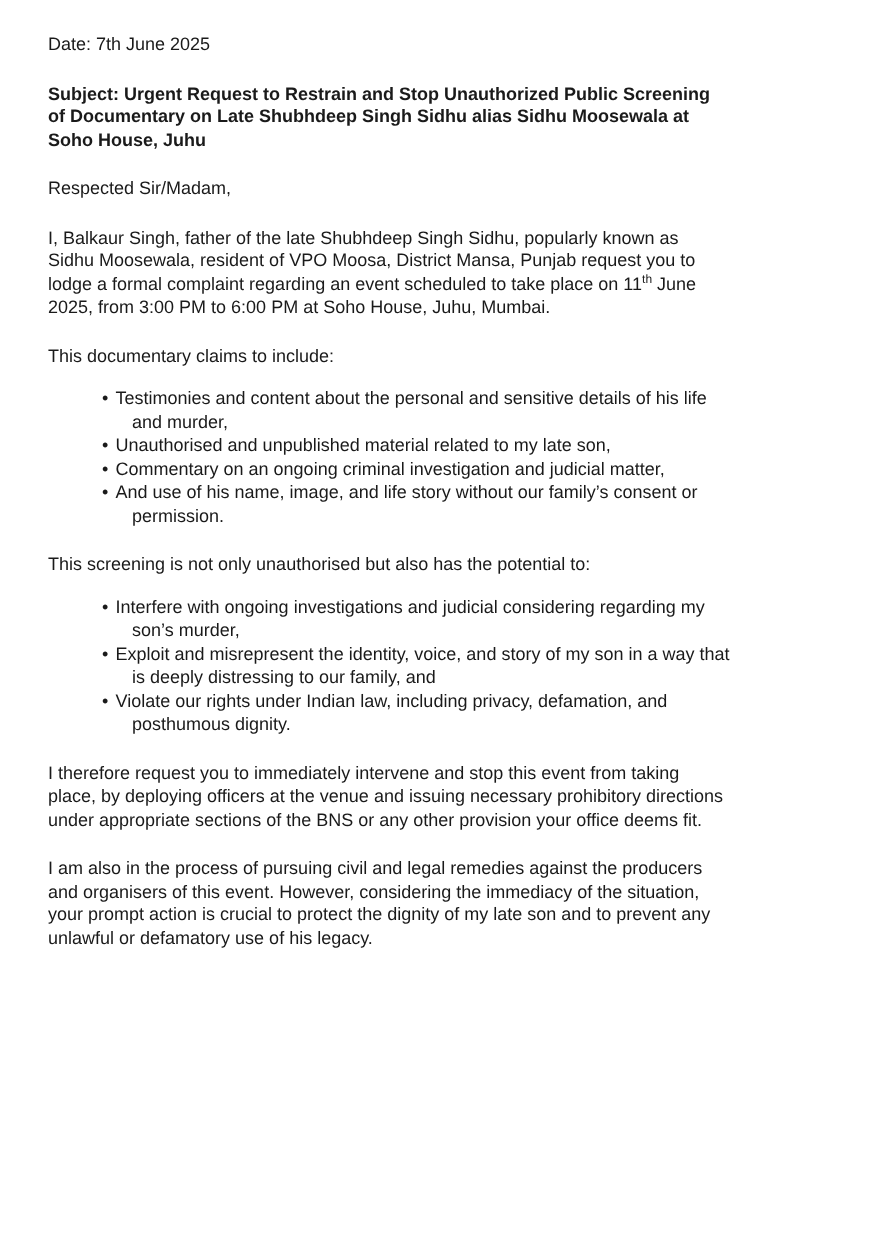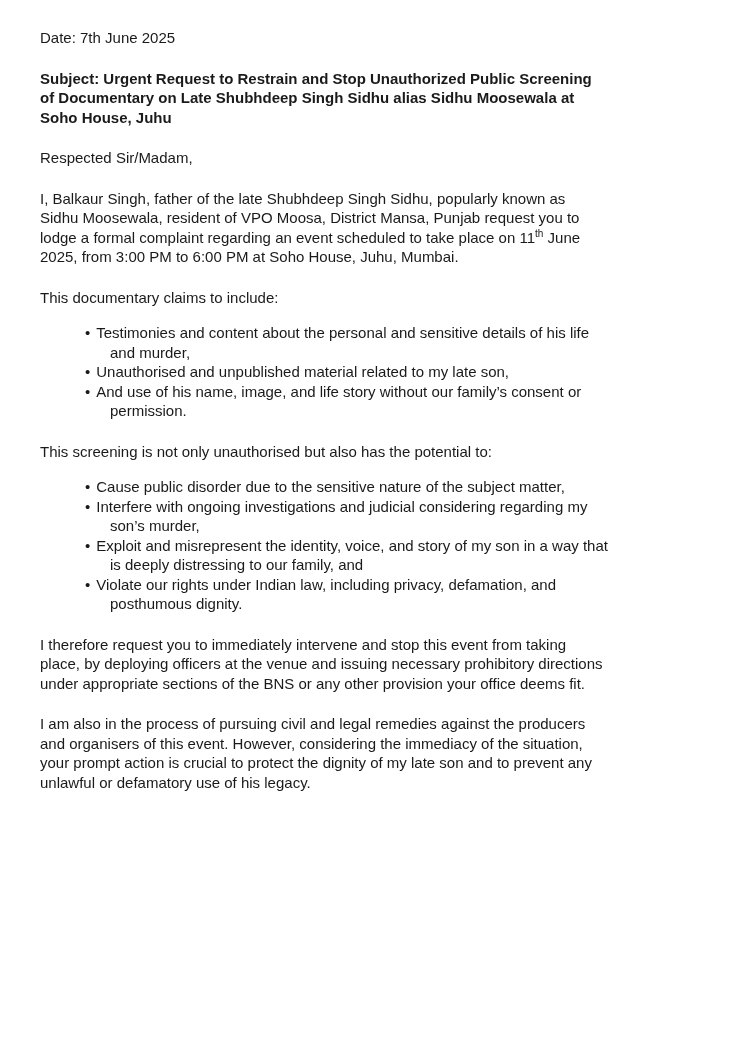--- a/index.html
+++ b/index.html
@@ -71,28 +71,28 @@
 lodge a formal complaint regarding an event scheduled to take place on 11</span><span class="sup">th</span><span class="preline"> June
 2025, from 3:00 PM to 6:00 PM at Soho House, Juhu, Mumbai.</span></div>
 
 
   <div class="block preline">This documentary claims to include:</div>
 
   <div class="list">
     <div class="li"><span class="bullet">•</span><span class="preline">Testimonies and content about the personal and sensitive details of his life
 and murder,</span></div>
     <div class="li"><span class="bullet">•</span><span class="preline">Unauthorised and unpublished material related to my late son,</span></div>
+    <div class="li"><span class="bullet">•</span><span class="preline">Commentary on an ongoing criminal investigation and judicial matter,</span></div>
     <div class="li"><span class="bullet">•</span><span class="preline">And use of his name, image, and life story without our family’s consent or
 permission.</span></div>
   </div>
 
   <div class="block preline">This screening is not only unauthorised but also has the potential to:</div>
 
   <div class="list">
-    <div class="li"><span class="bullet">•</span><span class="preline">Cause public disorder due to the sensitive nature of the subject matter,</span></div>
     <div class="li"><span class="bullet">•</span><span class="preline">Interfere with ongoing investigations and judicial considering regarding my
 son’s murder,</span></div>
     <div class="li"><span class="bullet">•</span><span class="preline">Exploit and misrepresent the identity, voice, and story of my son in a way that
 is deeply distressing to our family, and</span></div>
     <div class="li"><span class="bullet">•</span><span class="preline">Violate our rights under Indian law, including privacy, defamation, and
 posthumous dignity.</span></div>
   </div>
 
   <div class="block preline">I therefore request you to immediately intervene and stop this event from taking
 place, by deploying officers at the venue and issuing necessary prohibitory directions

